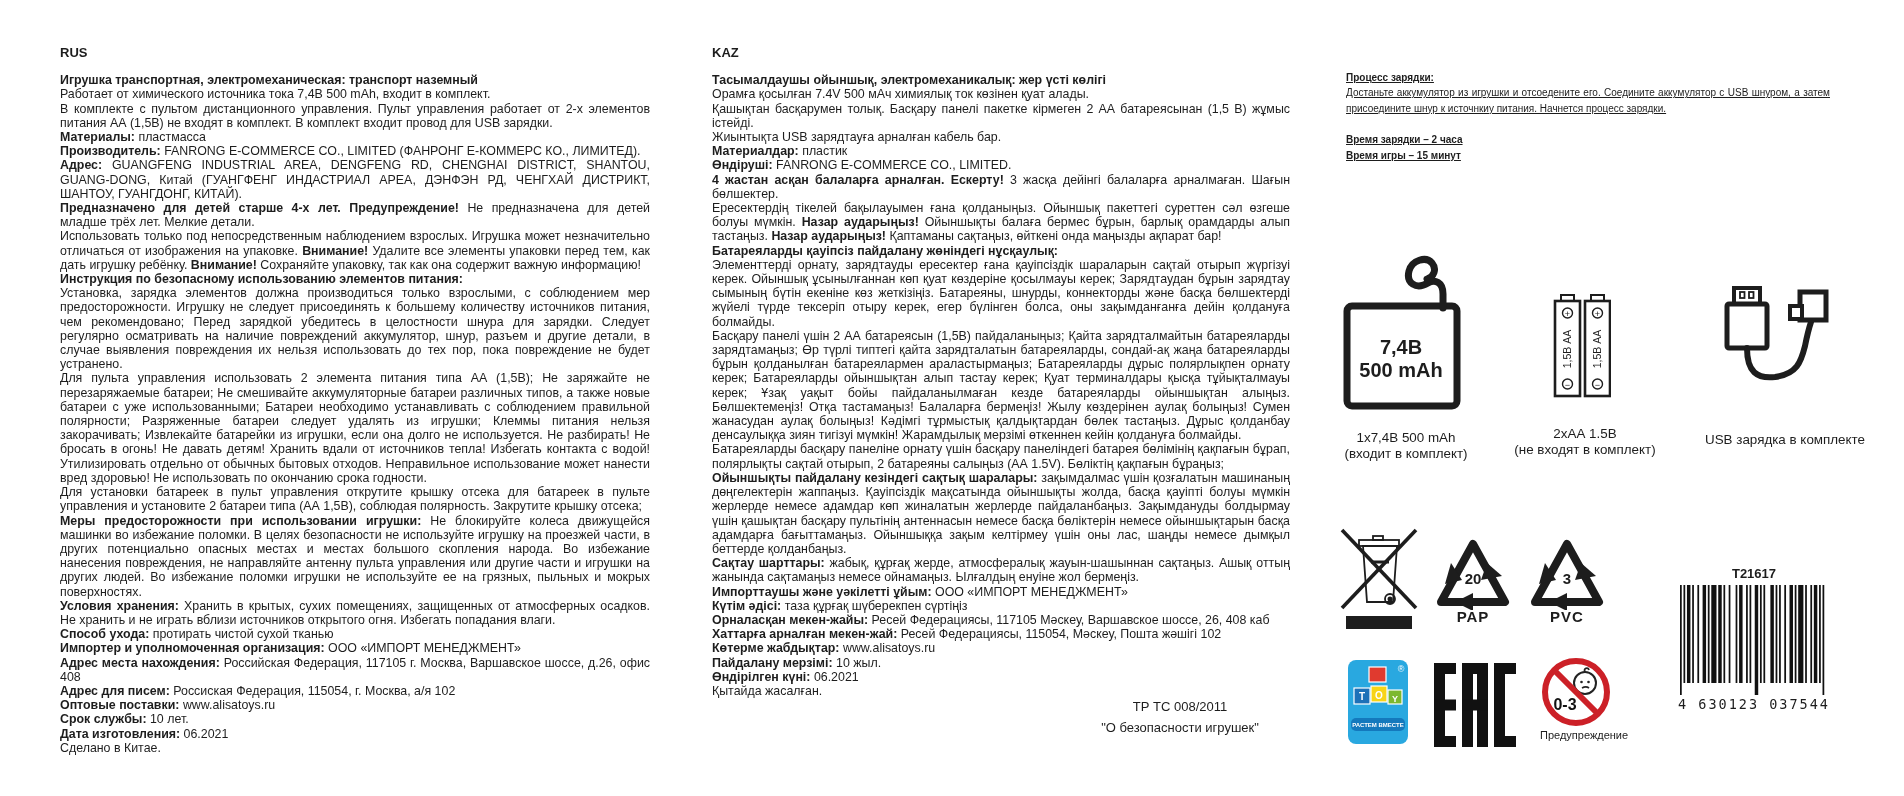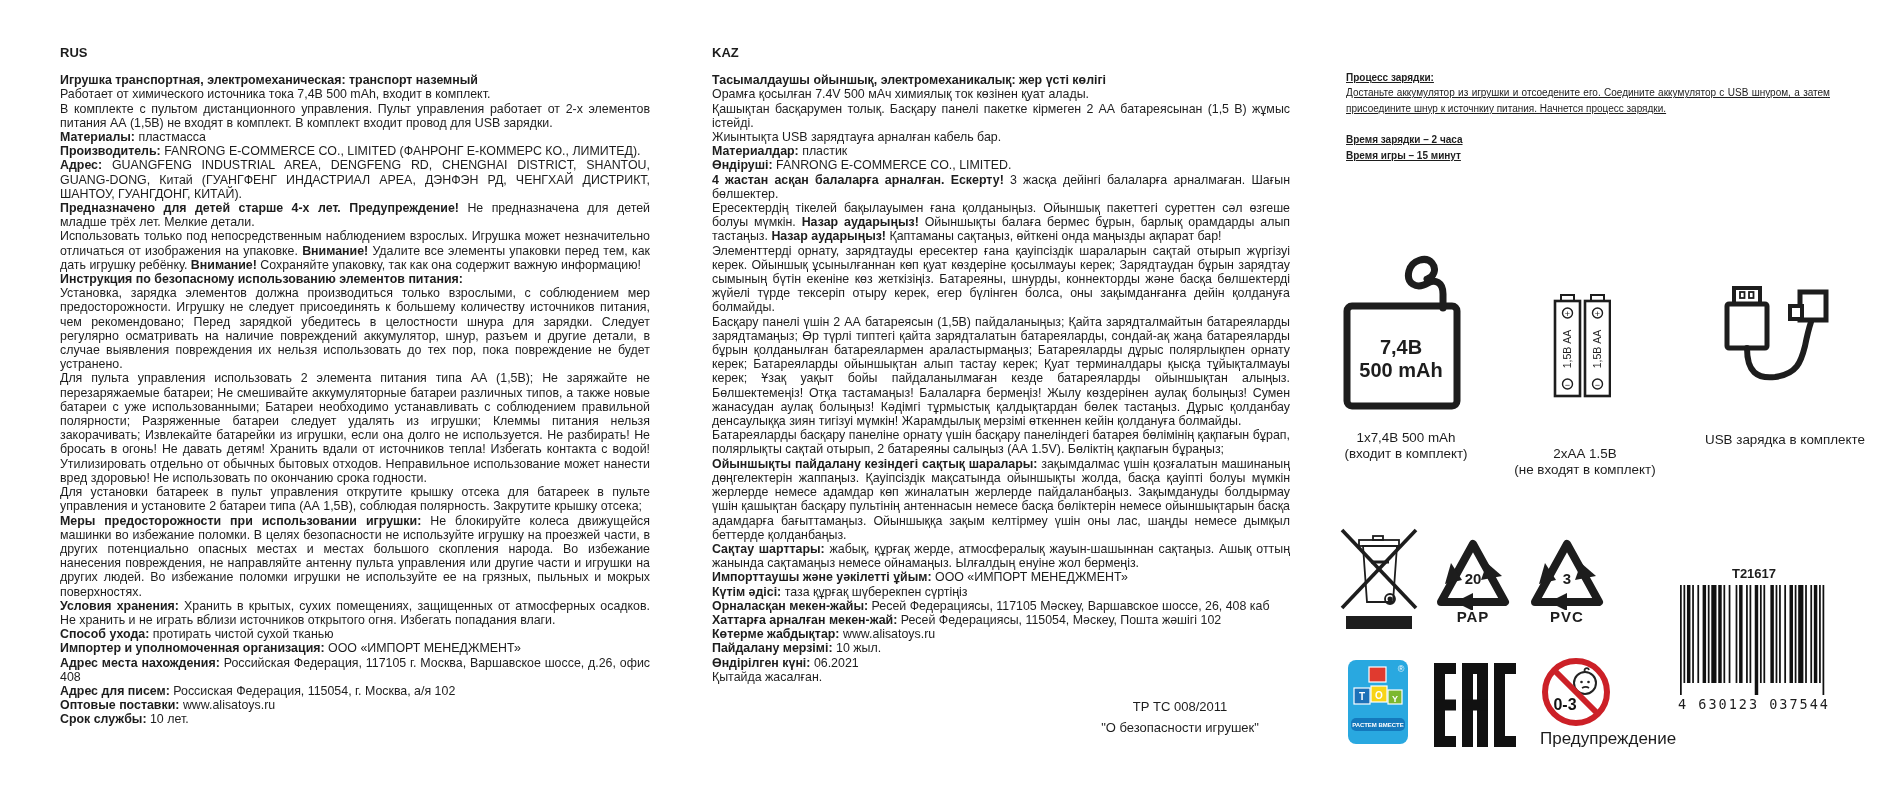--- a/index.html
+++ b/index.html
@@ -26,21 +26,21 @@
   .recycle-wrap .num{position:absolute;left:0;right:0;top:32px;font-weight:bold;font-size:15px;text-align:center;}
   .recycle-wrap .mat{font-weight:bold;font-size:15px;letter-spacing:1px;margin-top:-2px;}
 
   #barcode-block{position:absolute;left:1678px;top:566px;width:152px;text-align:center;}
   #barcode-code{font-weight:bold;font-size:13px;margin-bottom:4px;}
   #barcode-digits{font-family:"DejaVu Sans Mono",monospace;font-size:13.5px;letter-spacing:2px;margin-top:1px;white-space:nowrap;}
 
   #trtc{position:absolute;left:1030px;top:696px;width:300px;text-align:center;font-size:13px;line-height:21px;}
 
   #warn03{position:absolute;left:1540px;top:656px;width:84px;text-align:center;}
-  #warn03 .lbl{font-size:17px;margin-top:1px;}
+  #warn03 .lbl{font-size:11px;margin-top:1px;}
 
   svg{display:block;}
 </style>
 </head>
 <body>
 
 <div class="textcol" id="col-rus">
   <div class="hdr">RUS</div>
   <div>
       <p class="para"><span class="b">Игрушка транспортная, электромеханическая: транспорт наземный</span></p>
@@ -56,34 +56,37 @@
       <p class="para"><span>Для пульта управления использовать 2 элемента питания типа АА (1,5В); Не заряжайте не перезаряжаемые батареи; Не смешивайте аккумуляторные батареи различных типов, а также новые батареи с уже использованными; Батареи необходимо устанавливать с соблюдением правильной полярности; Разряженные батареи следует удалять из игрушки; Клеммы питания нельзя закорачивать; Извлекайте батарейки из игрушки, если она долго не используется. Не разбирать! Не бросать в огонь! Не давать детям! Хранить вдали от источников тепла! Избегать контакта с водой! Утилизировать отдельно от обычных бытовых отходов. Неправильное использование может нанести вред здоровью! Не использовать по окончанию срока годности.</span></p>
       <p class="para"><span>Для установки батареек в пульт управления открутите крышку отсека для батареек в пульте управления и установите 2 батареи типа (АА 1,5В), соблюдая полярность. Закрутите крышку отсека;</span></p>
       <p class="para"><span class="b">Меры предосторожности при использовании игрушки:</span><span> Не блокируйте колеса движущейся машинки во избежание поломки. В целях безопасности не используйте игрушку на проезжей части, в других потенциально опасных местах и местах большого скопления народа. Во избежание нанесения повреждения, не направляйте антенну пульта управления или другие части и игрушки на других людей. Во избежание поломки игрушки не используйте ее на грязных, пыльных и мокрых поверхностях.</span></p>
       <p class="para"><span class="b">Условия хранения:</span><span> Хранить в крытых, сухих помещениях, защищенных от атмосферных осадков. Не хранить и не играть вблизи источников открытого огня. Избегать попадания влаги.</span></p>
       <p class="para"><span class="b">Способ ухода:</span><span> протирать чистой сухой тканью</span></p>
       <p class="para"><span class="b">Импортер и уполномоченная организация:</span><span> ООО «ИМПОРТ МЕНЕДЖМЕНТ»</span></p>
       <p class="para"><span class="b">Адрес места нахождения:</span><span> Российская Федерация, 117105 г. Москва, Варшавское шоссе, д.26, офис 408</span></p>
       <p class="para"><span class="b">Адрес для писем:</span><span> Россиская Федерация, 115054, г. Москва, а/я 102</span></p>
       <p class="para"><span class="b">Оптовые поставки:</span><span> www.alisatoys.ru</span></p>
       <p class="para"><span class="b">Срок службы:</span><span> 10 лет.</span></p>
+      <p class="para"><span class="b">Дата изготовления:</span><span> 06.2021</span></p>
+      <p class="para"><span>Сделано в Китае.</span></p>
     </div>
 </div>
 
 <div class="textcol" id="col-kaz">
   <div class="hdr">KAZ</div>
   <div>
       <p class="para"><span class="b">Тасымалдаушы ойыншық, электромеханикалық: жер үсті көлігі</span></p>
       <p class="para"><span>Орамға қосылған 7.4V 500 мАч химиялық ток көзінен қуат алады.</span></p>
       <p class="para"><span>Қашықтан басқарумен толық. Басқару панелі пакетке кірмеген 2 АА батареясынан (1,5 В) жұмыс істейді.</span></p>
       <p class="para"><span>Жиынтықта USB зарядтауға арналған кабель бар.</span></p>
       <p class="para"><span class="b">Материалдар:</span><span> пластик</span></p>
       <p class="para"><span class="b">Өндіруші:</span><span> FANRONG E-COMMERCE CO., LIMITED.</span></p>
       <p class="para"><span class="b">4 жастан асқан балаларға арналған. Ескерту!</span><span> 3 жасқа дейінгі балаларға арналмаған. Шағын бөлшектер.</span></p>
       <p class="para"><span>Ересектердің тікелей бақылауымен ғана қолданыңыз. Ойыншық пакеттегі суреттен сәл өзгеше болуы мүмкін. </span><span class="b">Назар аударыңыз!</span><span> Ойыншықты балаға бермес бұрын, барлық орамдарды алып тастаңыз. </span><span class="b">Назар аударыңыз!</span><span> Қаптаманы сақтаңыз, өйткені онда маңызды ақпарат бар!</span></p>
+      <p class="para"><span class="b">Батареяларды қауіпсіз пайдалану жөніндегі нұсқаулық:</span></p>
       <p class="para"><span>Элементтерді орнату, зарядтауды ересектер ғана қауіпсіздік шараларын сақтай отырып жүргізуі керек. Ойыншық ұсынылғаннан көп қуат көздеріне қосылмауы керек; Зарядтаудан бұрын зарядтау сымының бүтін екеніне көз жеткізіңіз. Батареяны, шнурды, коннекторды және басқа бөлшектерді жүйелі түрде тексеріп отыру керек, егер бүлінген болса, оны зақымданғанға дейін қолдануға болмайды.</span></p>
       <p class="para"><span>Басқару панелі үшін 2 АА батареясын (1,5В) пайдаланыңыз; Қайта зарядталмайтын батареяларды зарядтамаңыз; Өр түрлі типтегі қайта зарядталатын батареяларды, сондай-ақ жаңа батареяларды бұрын қолданылған батареялармен араластырмаңыз; Батареяларды дұрыс полярлықпен орнату керек; Батареяларды ойыншықтан алып тастау керек; Қуат терминалдары қысқа тұйықталмауы керек; Ұзақ уақыт бойы пайдаланылмаған кезде батареяларды ойыншықтан алыңыз. Бөлшектемеңіз! Отқа тастамаңыз! Балаларға бермеңіз! Жылу көздерінен аулақ болыңыз! Сумен жанасудан аулақ болыңыз! Кәдімгі тұрмыстық қалдықтардан бөлек тастаңыз. Дұрыс қолданбау денсаулыққа зиян тигізуі мүмкін! Жарамдылық мерзімі өткеннен кейін қолдануға болмайды.</span></p>
       <p class="para"><span>Батареяларды басқару панеліне орнату үшін басқару панеліндегі батарея бөлімінің қақпағын бұрап, полярлықты сақтай отырып, 2 батареяны салыңыз (АА 1.5V). Бөліктің қақпағын бұраңыз;</span></p>
       <p class="para"><span class="b">Ойыншықты пайдалану кезіндегі сақтық шаралары:</span><span> зақымдалмас үшін қозғалатын машинаның дөңгелектерін жаппаңыз. Қауіпсіздік мақсатында ойыншықты жолда, басқа қауіпті болуы мүмкін жерлерде немесе адамдар көп жиналатын жерлерде пайдаланбаңыз. Зақымдануды болдырмау үшін қашықтан басқару пультінің антеннасын немесе басқа бөліктерін немесе ойыншықтарын басқа адамдарға бағыттамаңыз. Ойыншыққа зақым келтірмеу үшін оны лас, шаңды немесе дымқыл беттерде қолданбаңыз.</span></p>
       <p class="para"><span class="b">Сақтау шарттары:</span><span> жабық, құрғақ жерде, атмосфералық жауын-шашыннан сақтаңыз. Ашық оттың жанында сақтамаңыз немесе ойнамаңыз. Ылғалдың енуіне жол бермеңіз.</span></p>
       <p class="para"><span class="b">Импорттаушы және уәкілетті ұйым:</span><span> ООО «ИМПОРТ МЕНЕДЖМЕНТ»</span></p>
       <p class="para"><span class="b">Күтім әдісі:</span><span> таза құрғақ шүберекпен сүртіңіз</span></p>
       <p class="para"><span class="b">Орналасқан мекен-жайы:</span><span> Ресей Федерациясы, 117105 Мәскеу, Варшавское шоссе, 26, 408 каб</span></p>
       <p class="para"><span class="b">Хаттарға арналған мекен-жай:</span><span> Ресей Федерациясы, 115054, Мәскеу, Пошта жәшігі 102</span></p>
       <p class="para"><span class="b">Көтерме жабдықтар:</span><span> www.alisatoys.ru</span></p>
@@ -131,21 +134,21 @@
       <circle cx="44.5" cy="90" r="5" stroke-width="1.4"></circle>
     </g>
     <text x="14.5" y="22.5" text-anchor="middle" font-size="9" fill="#1d1d1d">+</text>
     <text x="44.5" y="22.5" text-anchor="middle" font-size="9" fill="#1d1d1d">+</text>
     <text x="14.5" y="93.5" text-anchor="middle" font-size="9" fill="#1d1d1d">−</text>
     <text x="44.5" y="93.5" text-anchor="middle" font-size="9" fill="#1d1d1d">−</text>
     <text transform="rotate(-90 14.5 55)" x="14.5" y="58.5" text-anchor="middle" font-size="10.5" fill="#1d1d1d">1,5В АА</text>
     <text transform="rotate(-90 44.5 55)" x="44.5" y="58.5" text-anchor="middle" font-size="10.5" fill="#1d1d1d">1,5В АА</text>
   </svg>
 </div>
-<div class="caption" style="left:1505px;top:446px;width:160px;">
+<div class="caption" style="left:1505px;top:426px;width:160px;">
   <div>2xАА 1.5В</div>
   <div>(не входят в комплект)</div>
 </div>
 
 <div class="abs" style="left:1722px;top:284px;">
   <svg width="110" height="114" viewBox="0 0 110 114">
     <rect x="12" y="4" width="26" height="16" fill="#fff" stroke="#1d1d1d" stroke-width="4"></rect>
     <rect x="18" y="8" width="4.5" height="6" fill="none" stroke="#1d1d1d" stroke-width="1.8"></rect>
     <rect x="27" y="8" width="4.5" height="6" fill="none" stroke="#1d1d1d" stroke-width="1.8"></rect>
     <rect x="5" y="20" width="40" height="44" rx="2" fill="#fff" stroke="#1d1d1d" stroke-width="5"></rect>

